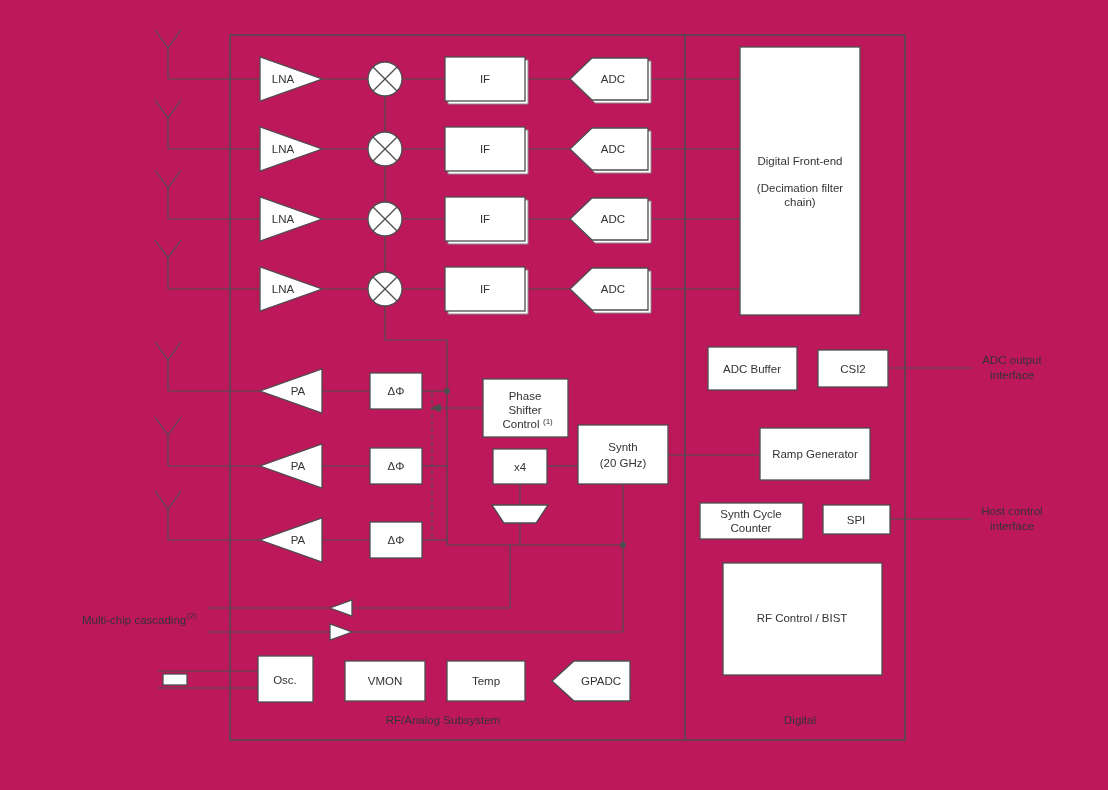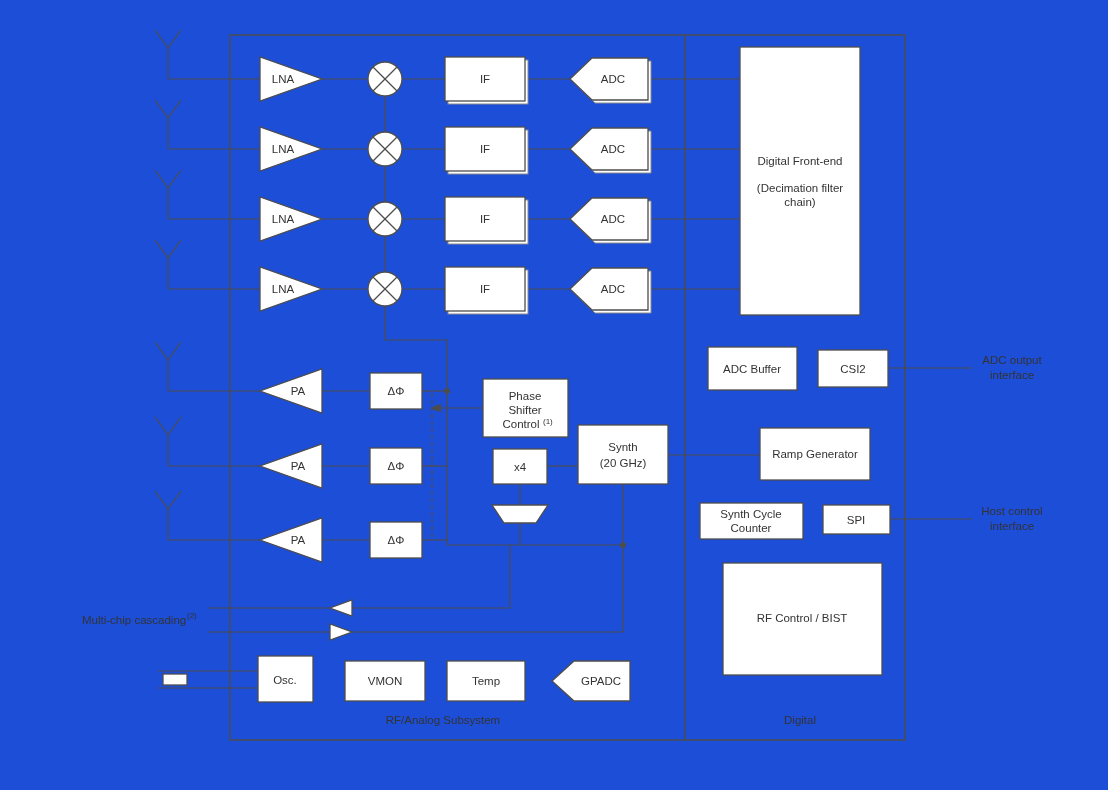--- a/index.html
+++ b/index.html
@@ -1,16 +1,16 @@
 <!DOCTYPE html>
 <html><head>
 <meta charset="utf-8">
 <style>
   html,body{margin:0;padding:0;background:#ffffff;}
-  .stage{position:relative;width:1108px;height:790px;background:#1d4ed8;font-family:"Liberation Sans",sans-serif;}
+  .stage{position:relative;width:1108px;height:790px;background:#be185d;font-family:"Liberation Sans",sans-serif;}
   svg text{font-family:"Liberation Sans",sans-serif;font-size:11.5px;fill:#333333;text-anchor:middle;}
   svg text.sup{font-size:8px;}
   svg text.left{text-anchor:start;}
   .box{fill:#ffffff;stroke:#4d4d4d;stroke-width:1.3;}
   .shadowbox{fill:#ffffff;stroke:#8a8a8a;stroke-width:1;}
   .wire{stroke:#4d4d4d;stroke-width:1.2;fill:none;}
   .dashed{stroke-dasharray:4 3;}
   .frame{fill:none;stroke:#4d4d4d;stroke-width:1.5;}
   .dot{fill:#4d4d4d;stroke:none;}
   .arrow{fill:#4d4d4d;stroke:none;}

